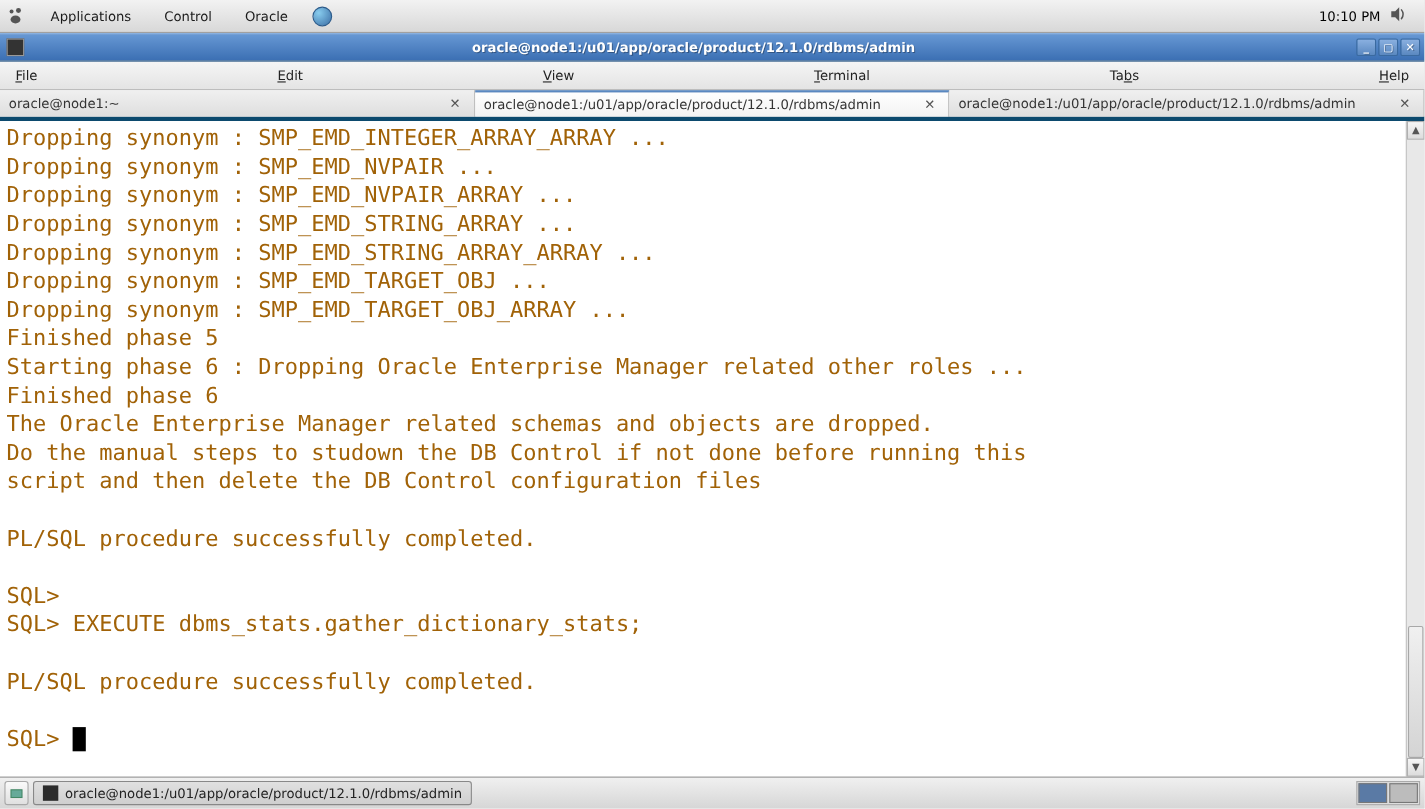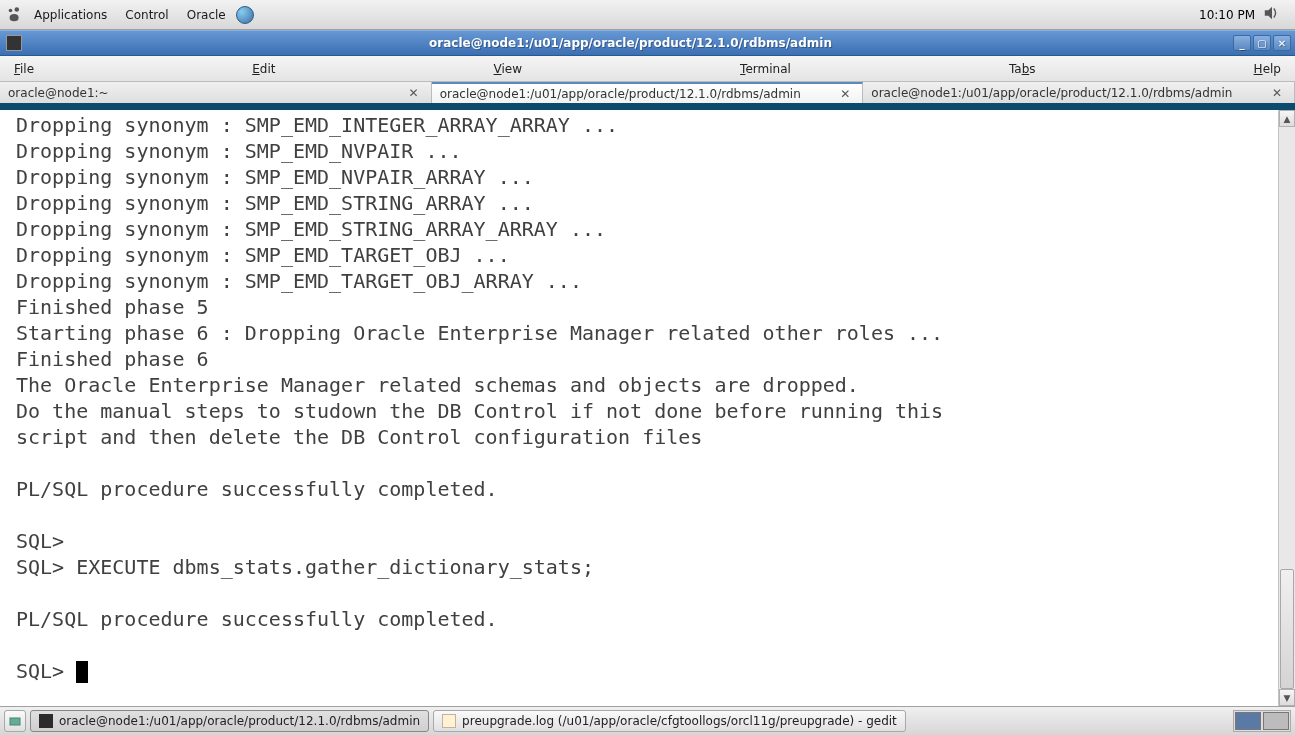--- a/index.html
+++ b/index.html
@@ -13,21 +13,21 @@
   }
   
   .top-panel {
     height: 30px;
     background: linear-gradient(#f2f2f2, #d8d8d8);
     border-bottom: 1px solid #a0a0a0;
     display: flex;
     align-items: center;
     padding: 0 6px;
   }
-  .top-panel .left { display: flex; align-items: center; gap: 2px; }
+  .top-panel .left { display: flex; align-items: center; gap: 14px; }
   .top-panel .menu-item {
     padding: 4px 8px;
     cursor: pointer;
     color: #1a1a1a;
   }
   .top-panel .right {
     margin-left: auto;
     display: flex;
     align-items: center;
     gap: 8px;
@@ -87,21 +87,21 @@
   .menubar .m-item {
     padding: 4px 8px;
     color: #222;
     cursor: pointer;
   }
   .menubar .m-item u { text-decoration: underline; }
   
   .tabbar {
     height: 28px;
     display: flex;
-    border-bottom: 7px solid #0c4a6e;
+    border-bottom: 4px solid #0c4a6e;
     background: #ececec;
   }
   .tab {
     flex: 1;
     display: flex;
     align-items: center;
     padding: 0 8px;
     border-right: 1px solid #bbb;
     background: linear-gradient(#f0f0f0, #dedede);
     color: #333;
@@ -126,25 +126,25 @@
   }
   
   .terminal-wrap {
     position: relative;
     height: 596px;
     display: flex;
     background: #fff;
   }
   .terminal {
     flex: 1;
-    padding: 2px 16px;
+    padding: 2px 6px;
     font-family: "DejaVu Sans Mono", "Courier New", monospace;
     font-size: 20px;
     line-height: 26px;
-    color: #404040;
+    color: #a16207;
     white-space: pre;
     overflow: hidden;
   }
   .cursor {
     display: inline-block;
     width: 12px; height: 22px;
     background: #000;
     vertical-align: text-bottom;
   }
   .scrollbar {
@@ -323,21 +323,17 @@
 <div class="taskbar">
   <div class="tb-show-desktop">
     <svg width="12" height="12" viewBox="0 0 12 12">
         <rect x="1" y="3" width="10" height="7" fill="#6a9" stroke="#486"></rect>
       </svg>
   </div>
   <div class="tb-btn active">
     <span class="tb-icon term"></span>
     <span>oracle@node1:/u01/app/oracle/product/12.1.0/rdbms/admin</span>
   </div>
-  <div class="tb-btn">
-    <span class="tb-icon edit"></span>
-    <span>preupgrade.log (/u01/app/oracle/cfgtoollogs/orcl11g/preupgrade) - gedit</span>
-  </div>
   <div class="desk-switcher">
     <div class="desk"></div>
     <div class="desk inactive"></div>
   </div>
 </div>
 
 </body></html>

